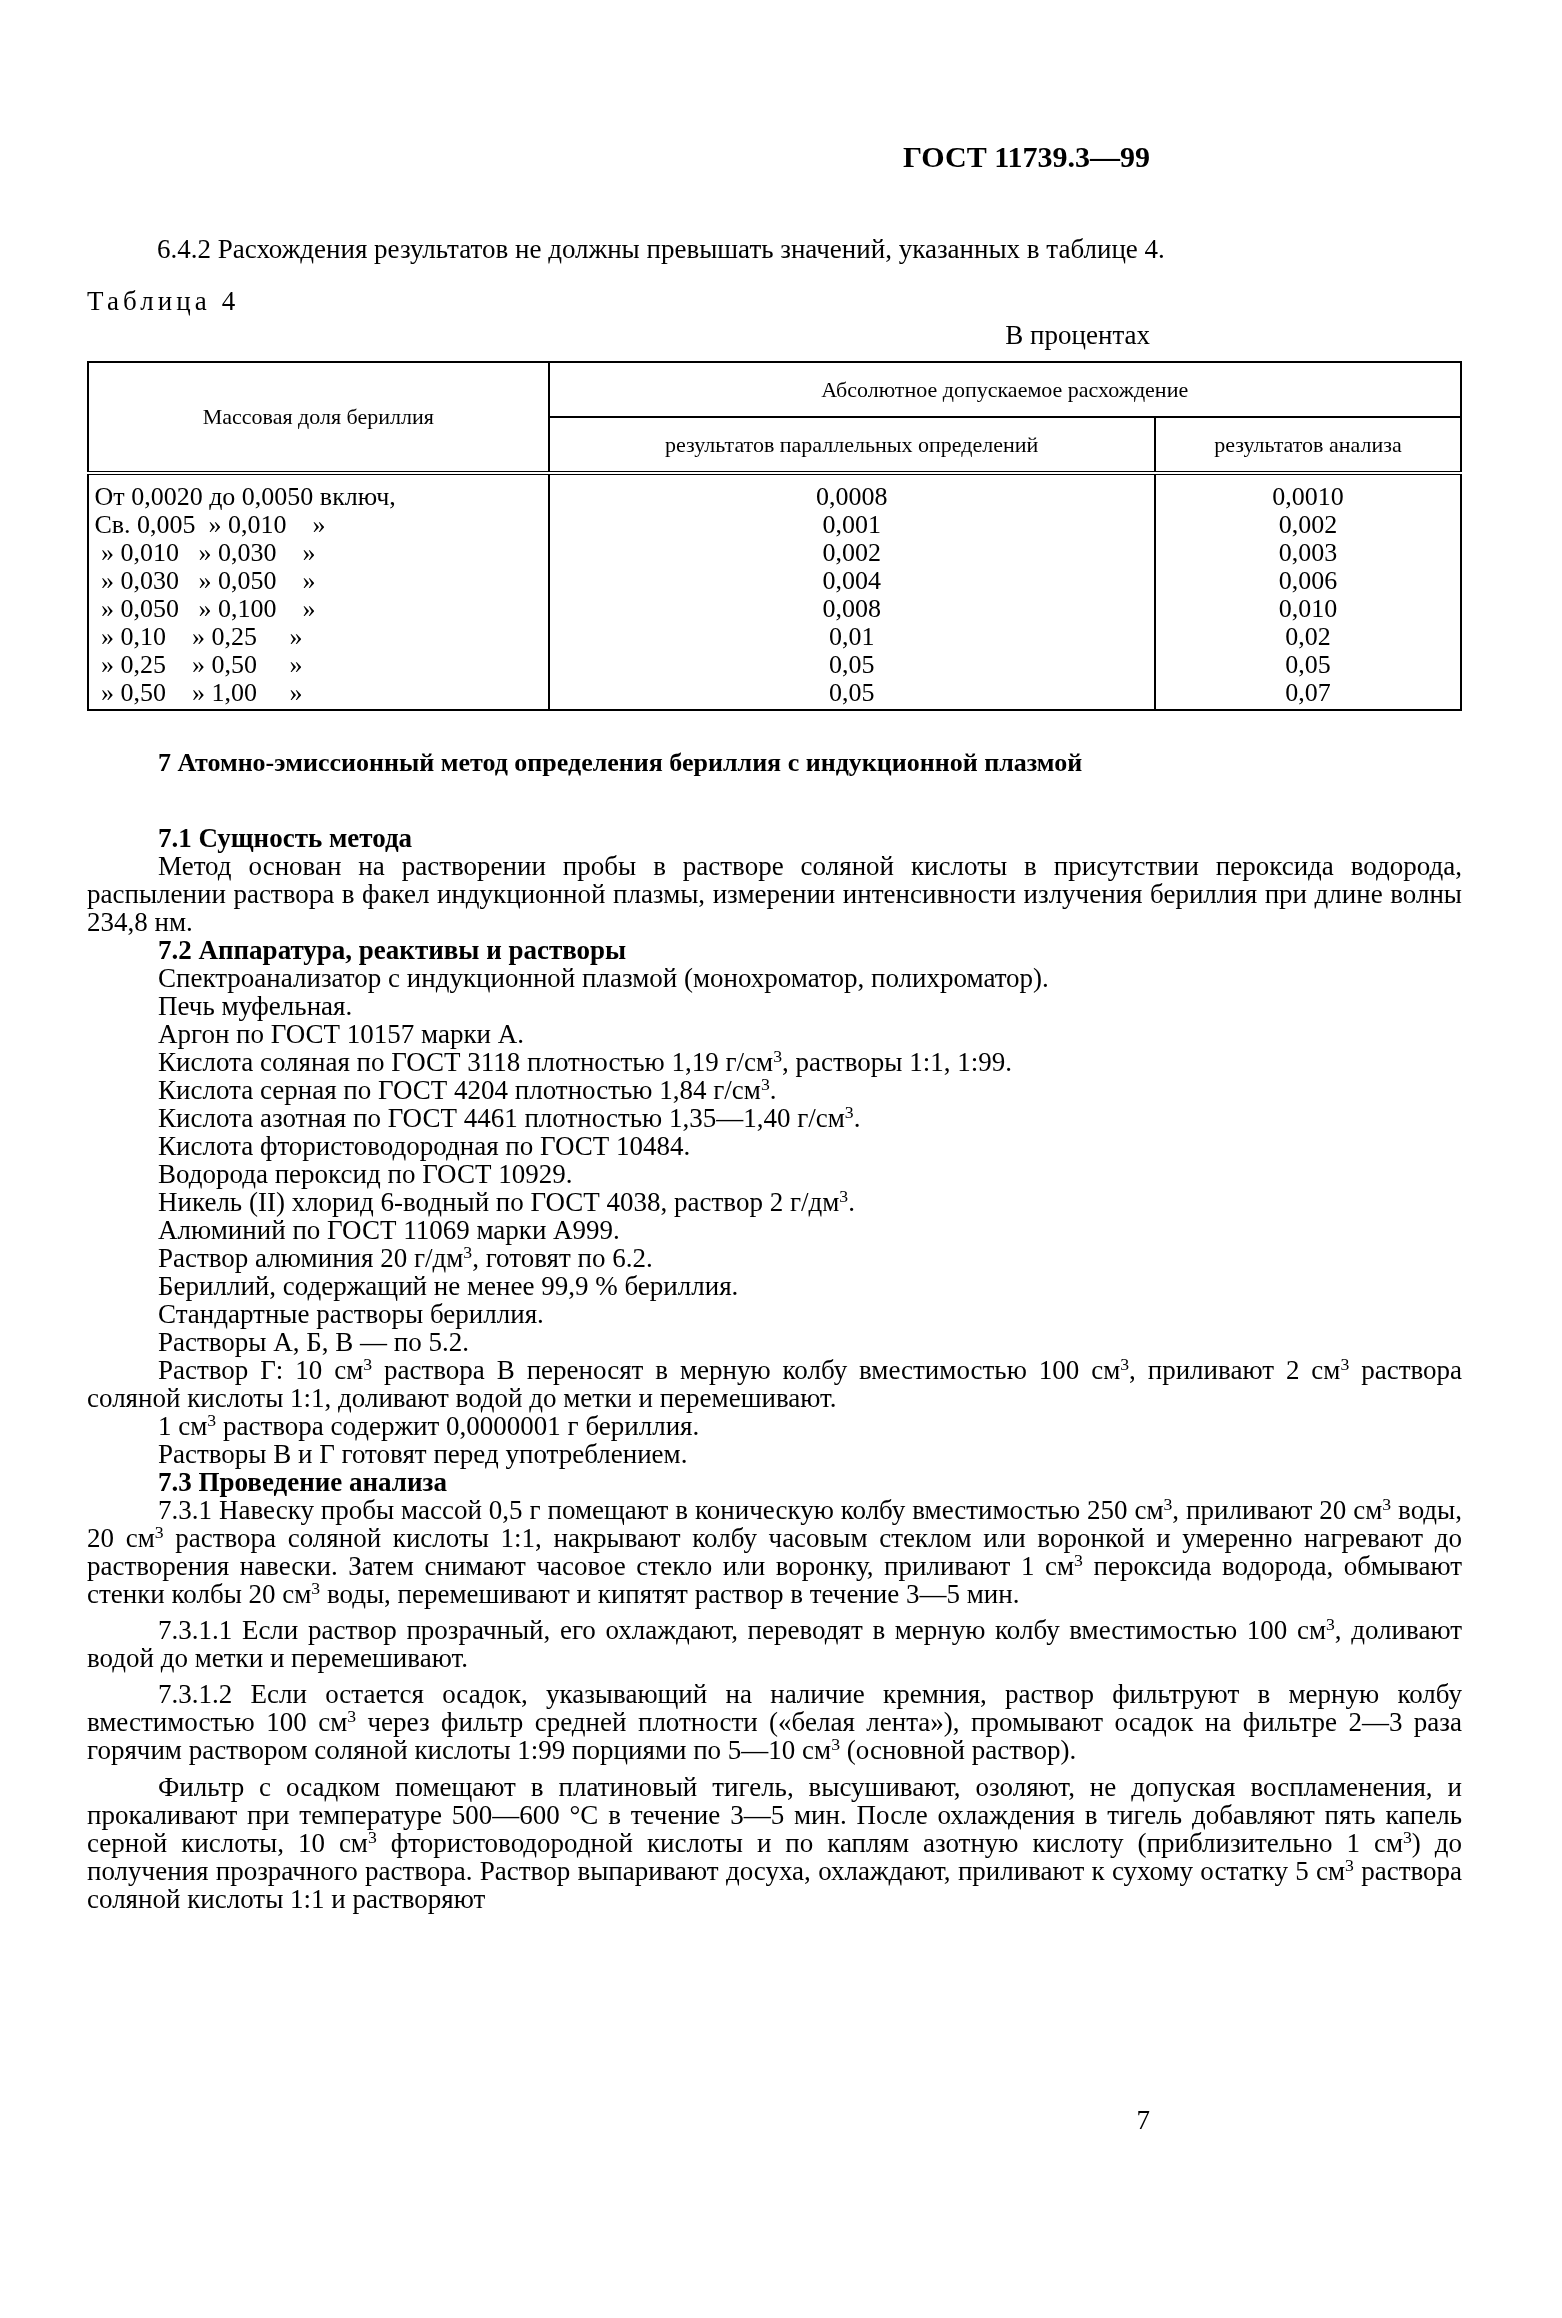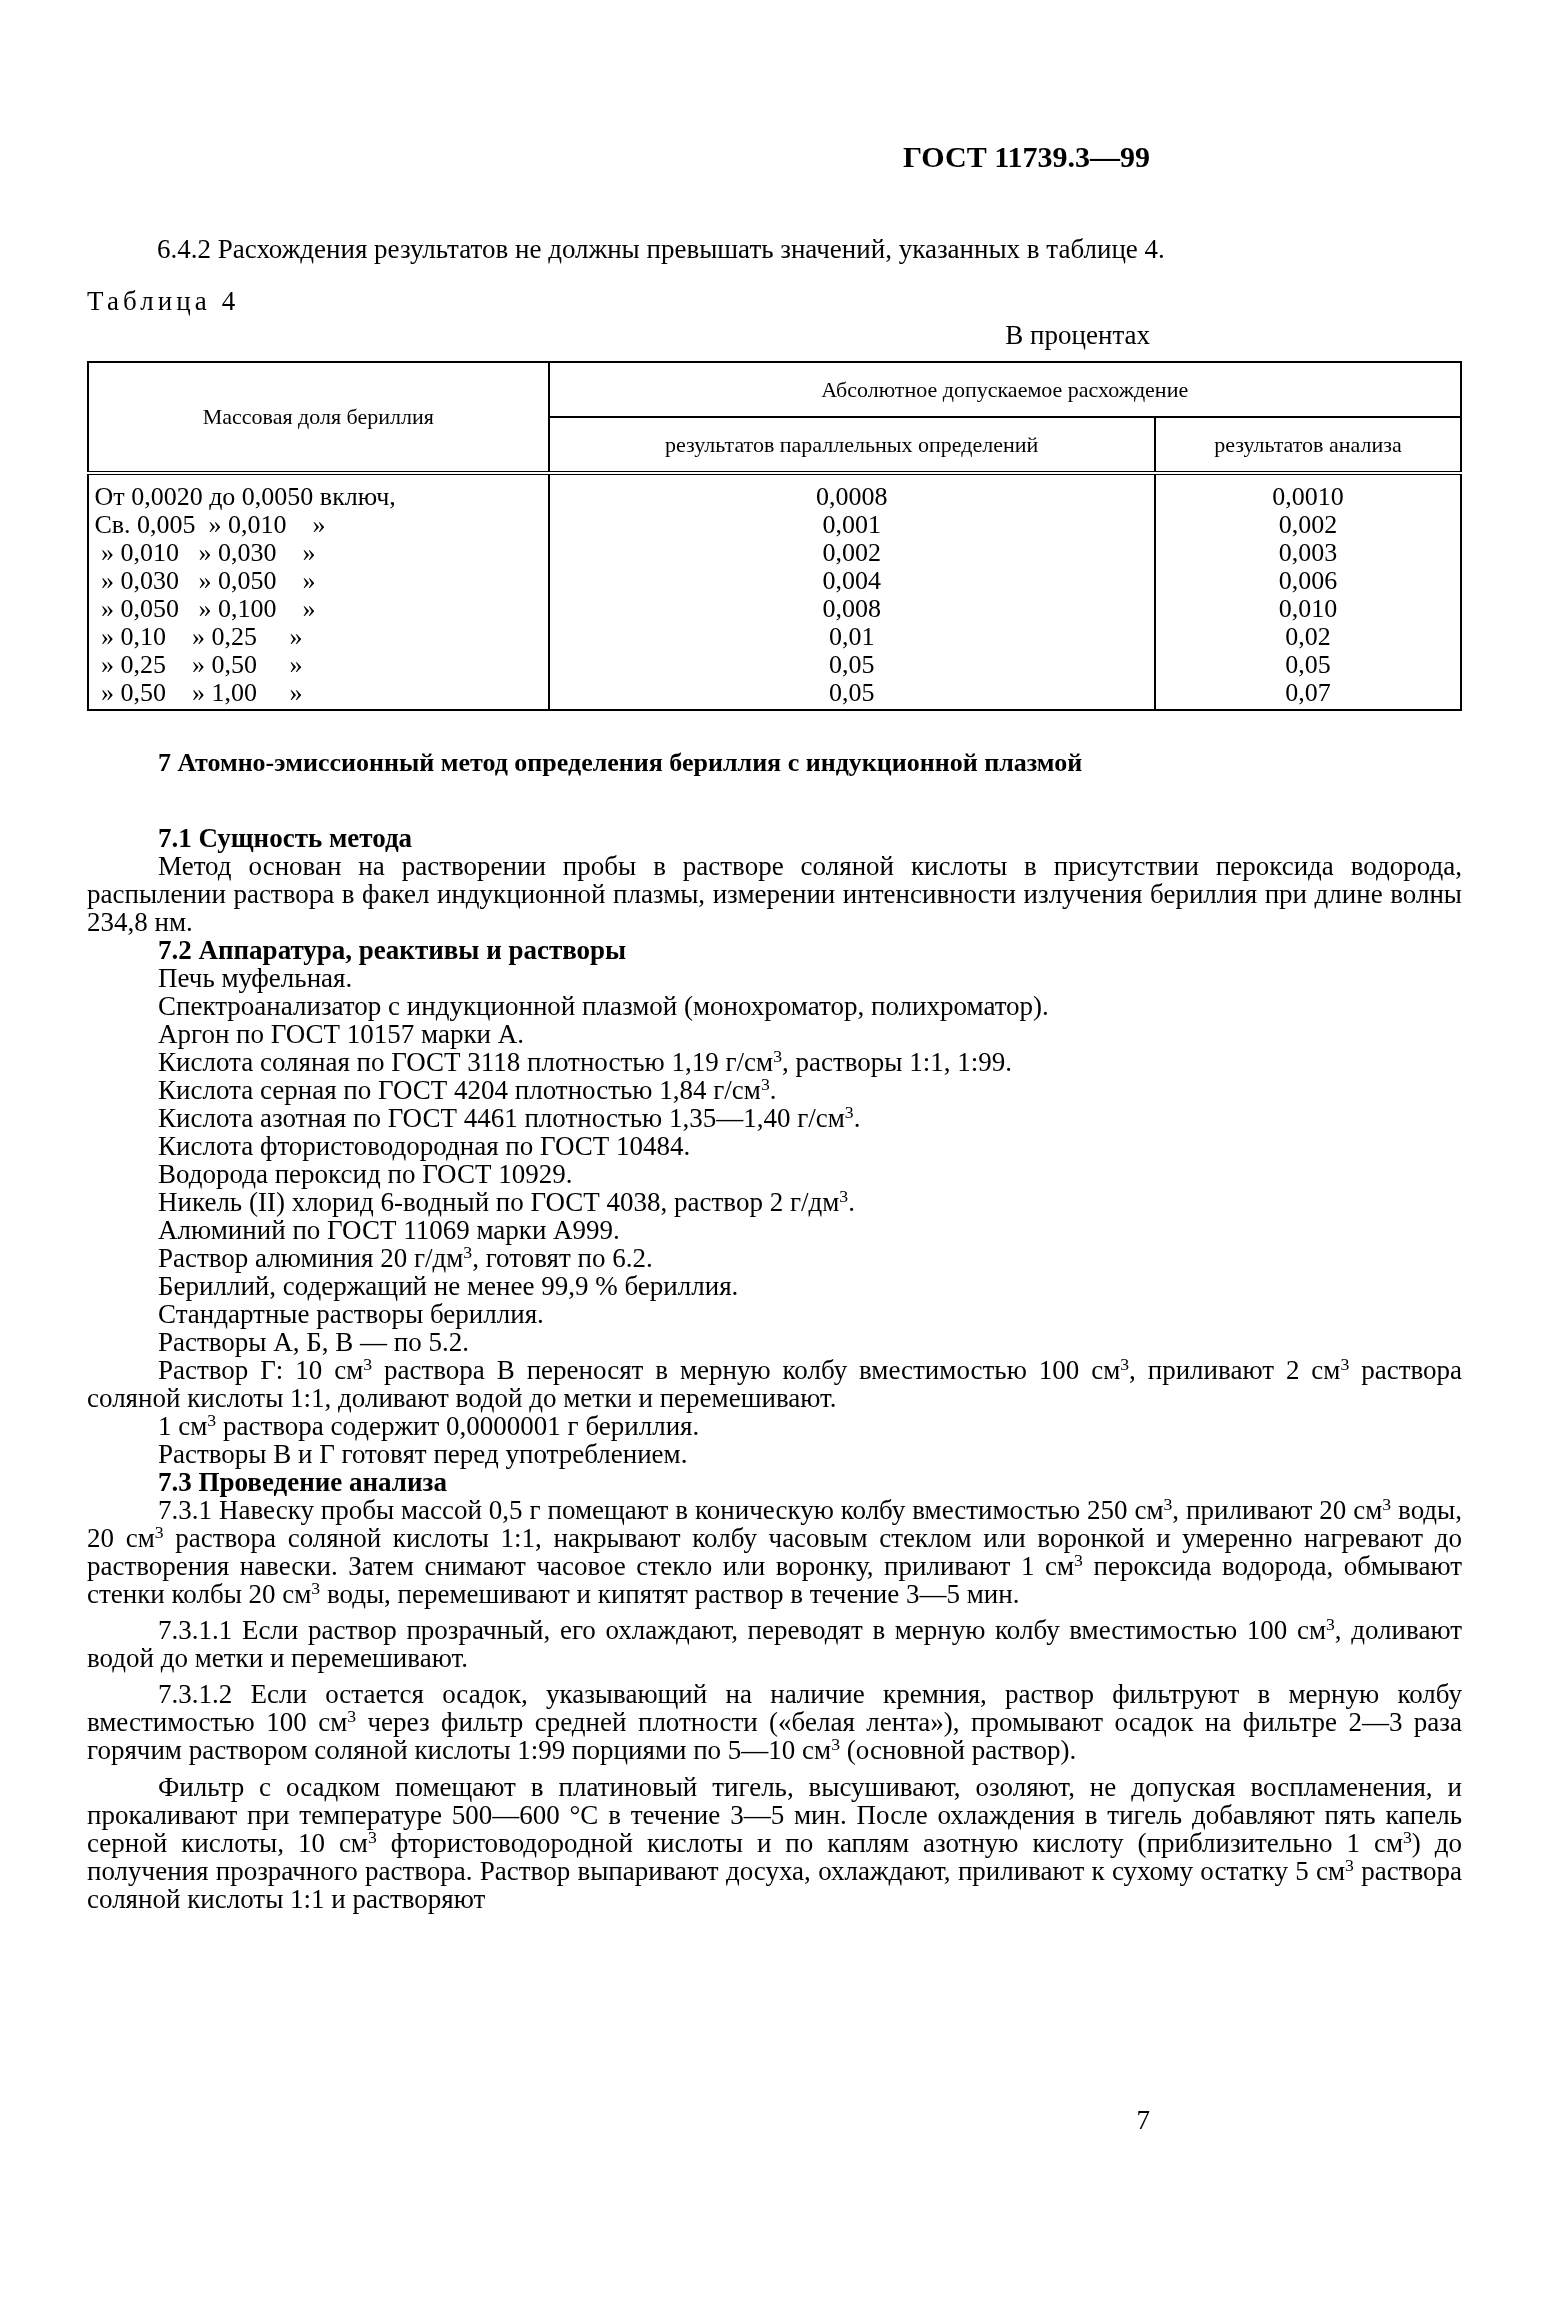--- a/index.html
+++ b/index.html
@@ -113,22 +113,22 @@
     </tbody>
   </table>
 
   <div class="h7">7 Атомно-эмиссионный метод определения бериллия с индукционной плазмой</div>
 
   <div class="body">
     <p class="sub">7.1 Сущность метода</p>
     <p class="ind just">Метод основан на растворении пробы в растворе соляной кислоты в присутствии пероксида водорода, распылении раствора в факел индукционной плазмы, измерении интенсивности излучения бериллия при длине волны 234,8 нм.</p>
 
     <p class="sub">7.2 Аппаратура, реактивы и растворы</p>
+    <p class="ind">Спектроанализатор с индукционной плазмой (монохроматор, полихроматор).</p>
     <p class="ind">Печь муфельная.</p>
-    <p class="ind">Спектроанализатор с индукционной плазмой (монохроматор, полихроматор).</p>
     <p class="ind">Аргон по ГОСТ 10157 марки А.</p>
     <p class="ind"><span>Кислота соляная по ГОСТ 3118 плотностью 1,19 г/см</span><sup>3</sup><span>, растворы 1:1, 1:99.</span></p>
     <p class="ind"><span>Кислота серная по ГОСТ 4204 плотностью 1,84 г/см</span><sup>3</sup><span>.</span></p>
     <p class="ind"><span>Кислота азотная по ГОСТ 4461 плотностью 1,35—1,40 г/см</span><sup>3</sup><span>.</span></p>
     <p class="ind">Кислота фтористоводородная по ГОСТ 10484.</p>
     <p class="ind">Водорода пероксид по ГОСТ 10929.</p>
     <p class="ind"><span>Никель (II) хлорид 6-водный по ГОСТ 4038, раствор 2 г/дм</span><sup>3</sup><span>.</span></p>
     <p class="ind">Алюминий по ГОСТ 11069 марки А999.</p>
     <p class="ind"><span>Раствор алюминия 20 г/дм</span><sup>3</sup><span>, готовят по 6.2.</span></p>
     <p class="ind">Бериллий, содержащий не менее 99,9 % бериллия.</p>

